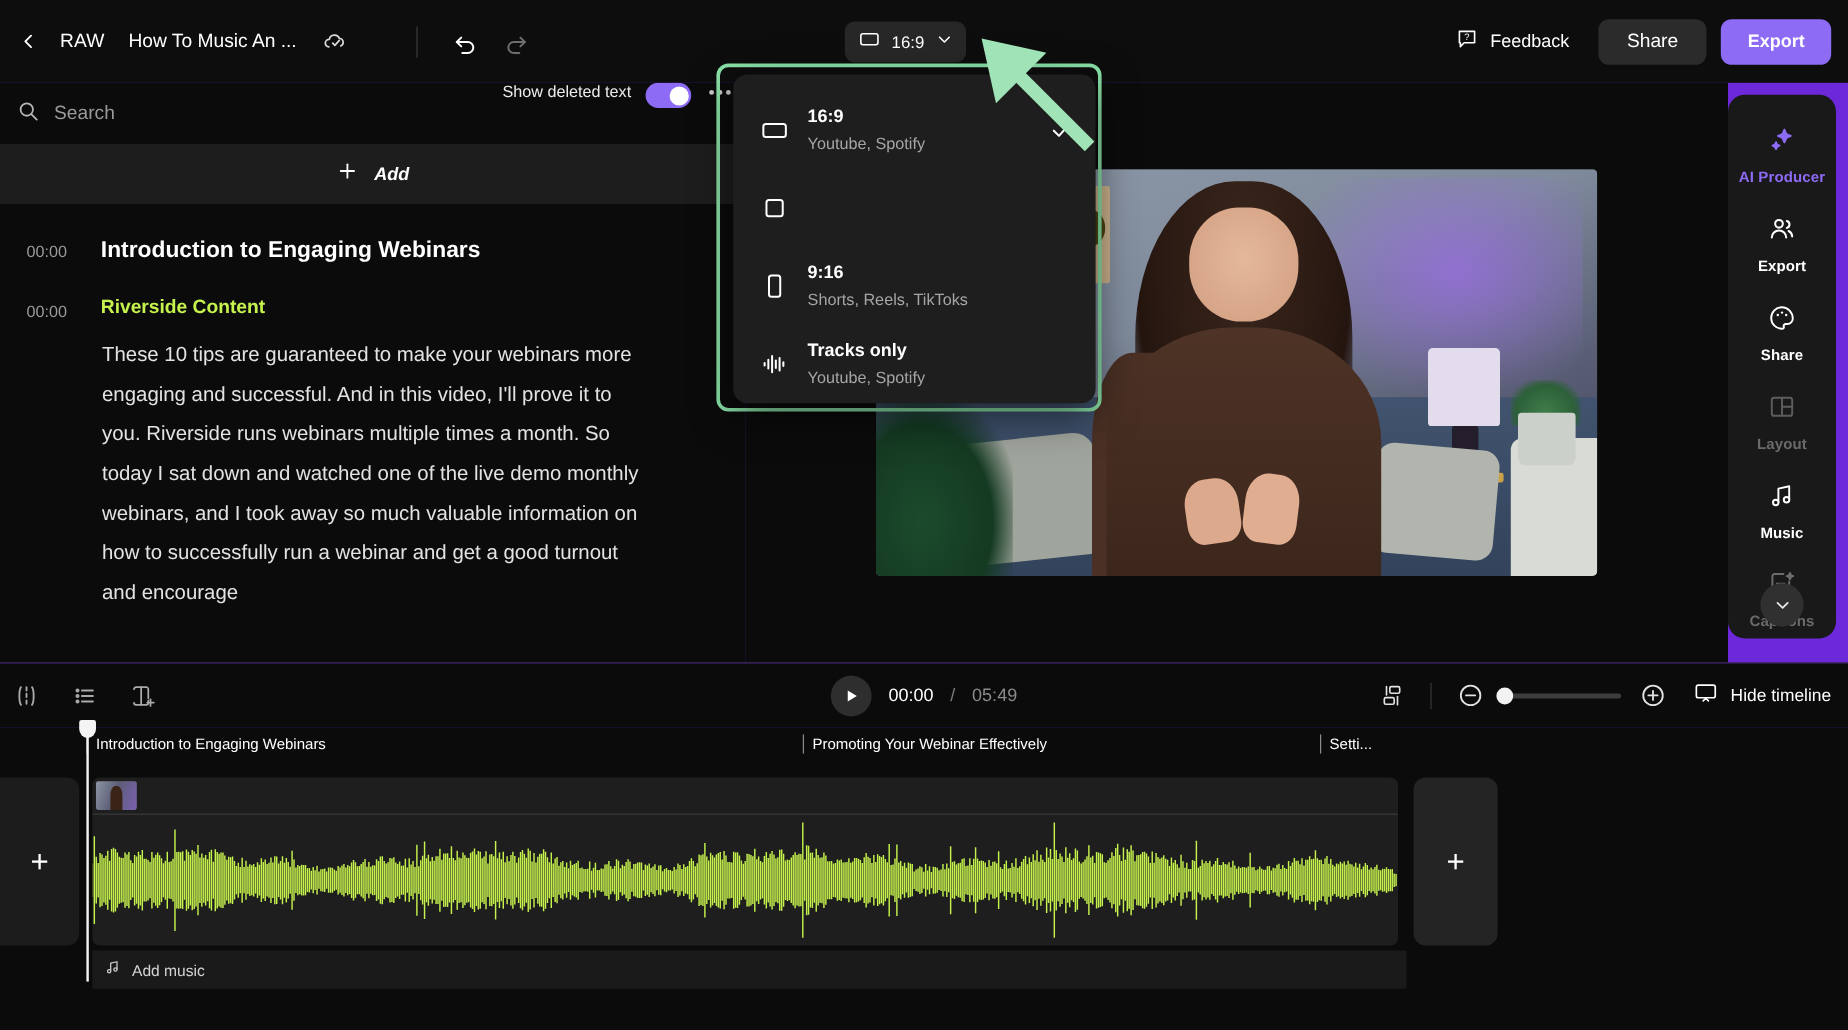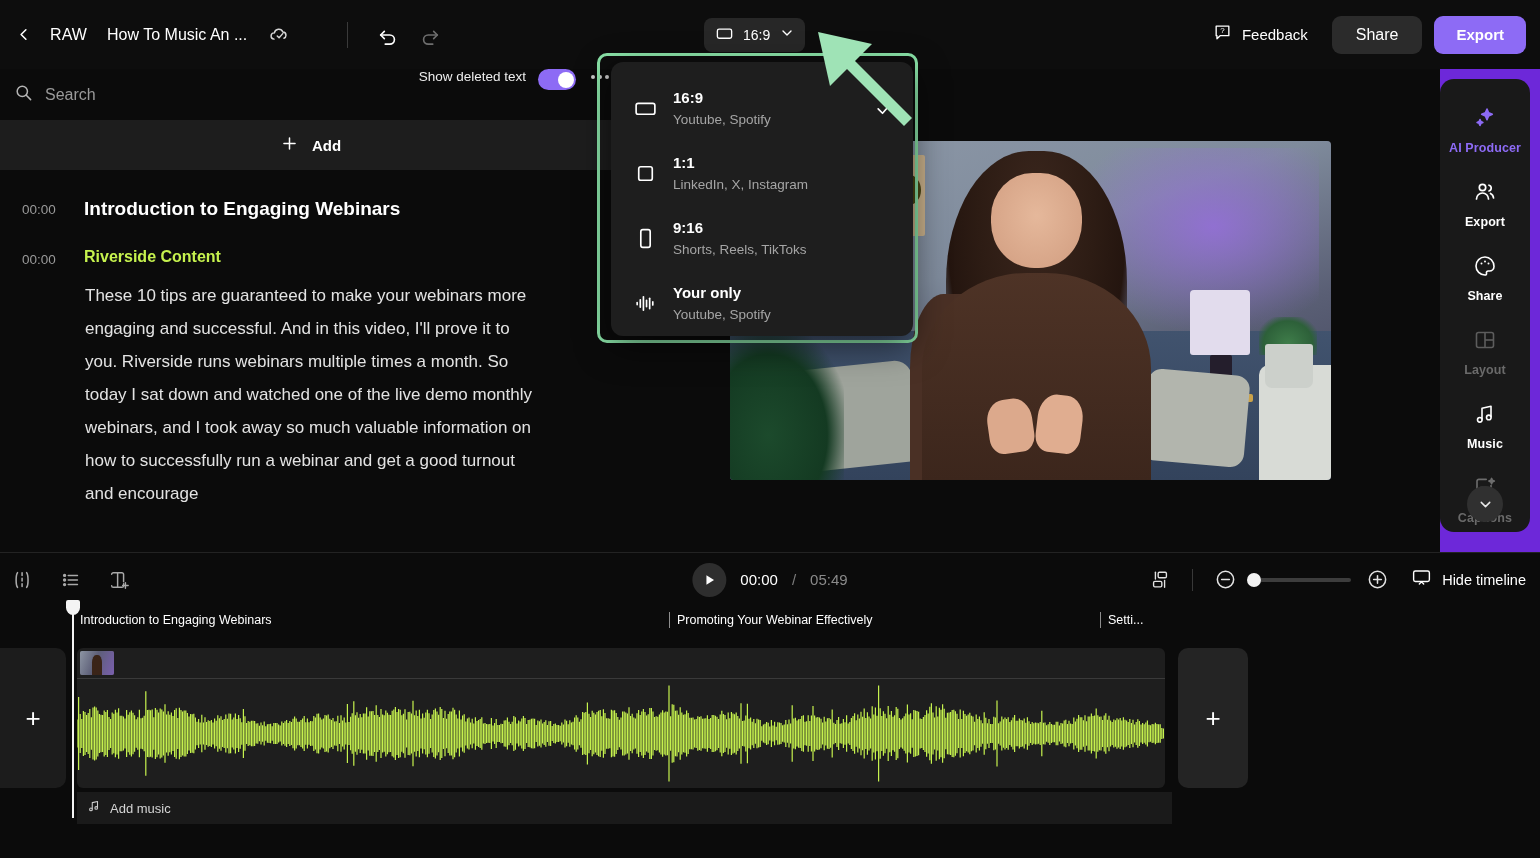--- a/index.html
+++ b/index.html
@@ -67,21 +67,21 @@
     width: 38px; height: 21px; border-radius: 11px; background: #8d6bf5; position: relative; cursor: pointer;
   }
   .toggle .knob { position: absolute; right: 2.5px; top: 2.5px; width: 16px; height: 16px; border-radius: 50%; background: #fff; }
   .dots { margin-left: 13px; margin-right: 4px; display: flex; gap: 3px; cursor: pointer; padding: 6px 2px;}
   .dots i { width: 4px; height: 4px; border-radius: 50%; background: #c9c9c9; display: block; }
 
   .add-bar {
     height: 50px; background: #1d1d1d; display: flex; align-items: center; justify-content: center;
     gap: 13px; cursor: pointer; color: #fff;
   }
-  .add-bar .t { font-size: 15px; font-weight: 700; }
+  .add-bar .t { font-size: 15px; font-weight: 700; font-style: italic; }
 
   .tr-body { padding: 0 0 0 0; }
   .tr-row { display: flex; padding: 28px 0 0 0; }
   .tr-time { width: 84px; flex: 0 0 84px; text-align: left; padding-left: 22px; font-size: 13.5px; color: #9a9a9a; padding-top: 4px; }
   .tr-title { font-size: 19px; font-weight: 700; color: #fff; }
   .tr-speaker { font-size: 16px; font-weight: 700; color: #c6f24e; }
   .tr-text {
     margin: 12px 0 0 85px; padding-right: 80px;
     font-size: 17px; line-height: 33px; color: #e3e3e3; font-weight: 400;
   }
@@ -1240,24 +1240,20 @@
             <polyline points="4 12.5 9.5 18 20 6"></polyline>
           </svg>
       </span>
     </div>
     <div class="menu-item">
       <span class="menu-ico">
         <svg width="25" height="25" viewBox="0 0 24 24" fill="none" stroke="#ffffff" stroke-width="1.6">
             <rect x="5.5" y="5.5" width="13" height="13" rx="2"></rect>
           </svg>
       </span>
-      <span class="menu-txt">
-        <span class="menu-t" style="display:block">1:1</span>
-        <span class="menu-s" style="display:block">LinkedIn, X, Instagram</span>
-      </span>
       <span class="menu-check"></span>
     </div>
     <div class="menu-item">
       <span class="menu-ico">
         <svg width="25" height="25" viewBox="0 0 24 24" fill="none" stroke="#ffffff" stroke-width="1.6">
             <rect x="7.5" y="3.5" width="9" height="17" rx="2"></rect>
           </svg>
       </span>
       <span class="menu-txt">
         <span class="menu-t" style="display:block">9:16</span>
@@ -1270,21 +1266,21 @@
         <svg width="25" height="25" viewBox="0 0 24 24" fill="none" stroke="#ffffff" stroke-width="1.6" stroke-linecap="round">
           <line x1="4" y1="11" x2="4" y2="13"></line>
             <line x1="7" y1="8.5" x2="7" y2="15.5"></line>
             <line x1="10" y1="5.5" x2="10" y2="18.5"></line>
             <line x1="13" y1="9" x2="13" y2="15"></line>
             <line x1="16" y1="7" x2="16" y2="17"></line>
             <line x1="19" y1="10.5" x2="19" y2="13.5"></line>
         </svg>
       </span>
       <span class="menu-txt">
-        <span class="menu-t" style="display:block">Your only</span>
+        <span class="menu-t" style="display:block">Tracks only</span>
         <span class="menu-s" style="display:block">Youtube, Spotify</span>
       </span>
       <span class="menu-check"></span>
     </div>
   </div>
   <div class="menu-highlight"></div>
   <div class="arrow-anno">
     <svg width="120" height="115" viewBox="0 0 120 115">
       <g fill="#9fe3b6">
         <path d="M112 104 L104 112 L36 44 L44 36 Z"></path>

